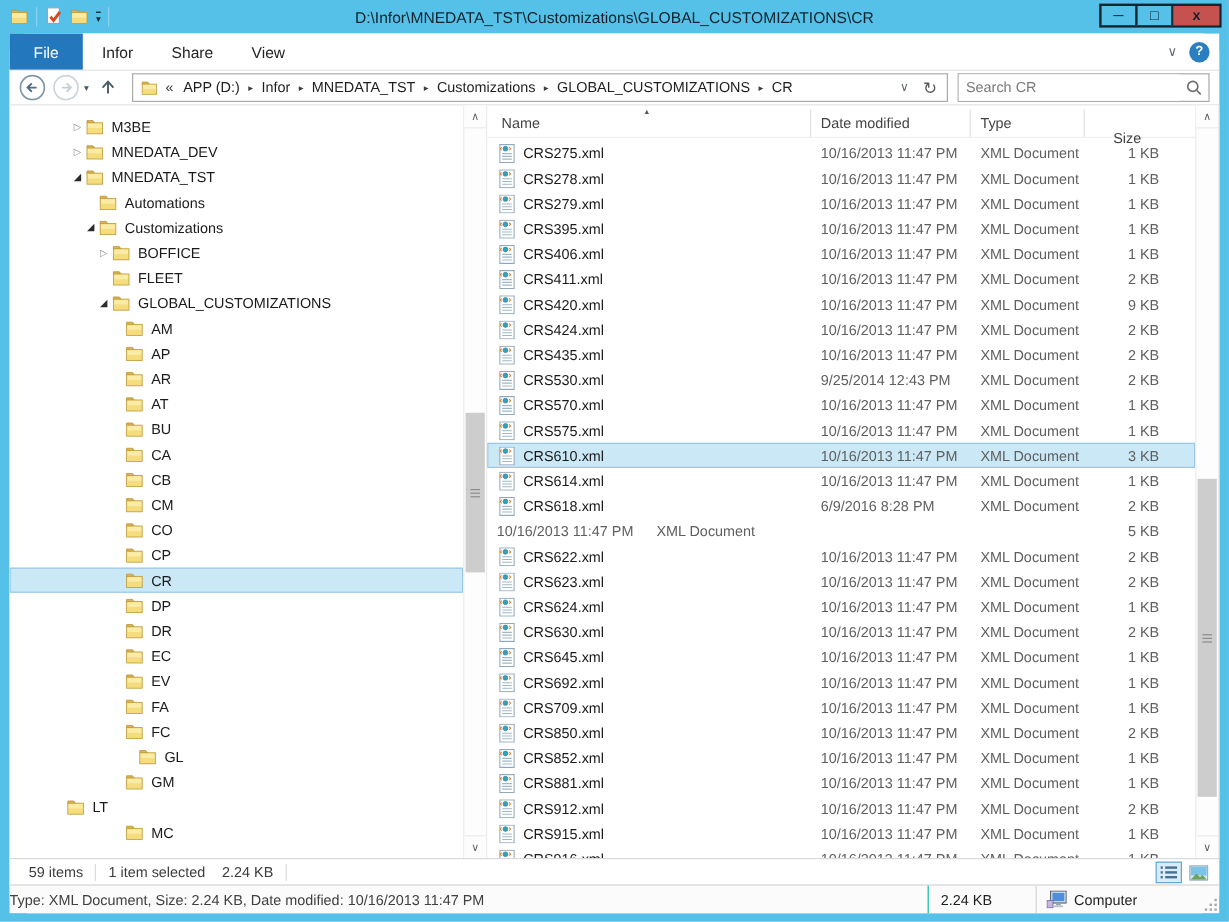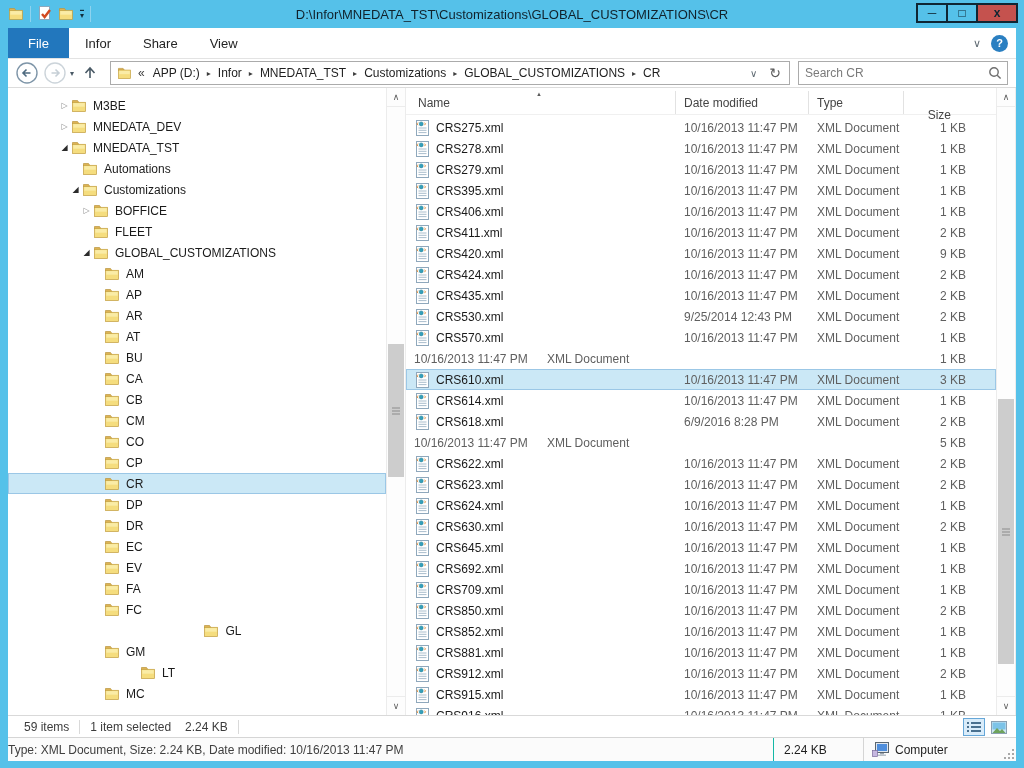--- a/index.html
+++ b/index.html
@@ -437,39 +437,39 @@
           </div>
           <div class="titem" style="padding-left: 83px;">
             <span class="ex ex-none"></span>
             <svg class="fold" width="16" height="14" viewBox="0 0 16 14">
               <path d="M1.5 1.5 h5 l1.4 2 H1.5 z" fill="#e0b457" stroke="#b9953e" stroke-width="0.7"></path>
               <rect x="1.5" y="3.3" width="13" height="9.2" fill="#f5dd7e" stroke="#c09c3c" stroke-width="0.7"></rect>
               <rect x="2.3" y="4.1" width="11.4" height="3.6" fill="#faeca6"></rect>
             </svg>
             <span class="tlabel">FC</span>
           </div>
-          <div class="titem" style="padding-left: 38px; justify-content: center;">
+          <div class="titem" style="padding-left: 94px;">
             <span class="ex ex-none"></span>
             <svg class="fold" width="16" height="14" viewBox="0 0 16 14">
               <path d="M1.5 1.5 h5 l1.4 2 H1.5 z" fill="#e0b457" stroke="#b9953e" stroke-width="0.7"></path>
               <rect x="1.5" y="3.3" width="13" height="9.2" fill="#f5dd7e" stroke="#c09c3c" stroke-width="0.7"></rect>
               <rect x="2.3" y="4.1" width="11.4" height="3.6" fill="#faeca6"></rect>
             </svg>
             <span class="tlabel">GL</span>
           </div>
           <div class="titem" style="padding-left: 83px;">
             <span class="ex ex-none"></span>
             <svg class="fold" width="16" height="14" viewBox="0 0 16 14">
               <path d="M1.5 1.5 h5 l1.4 2 H1.5 z" fill="#e0b457" stroke="#b9953e" stroke-width="0.7"></path>
               <rect x="1.5" y="3.3" width="13" height="9.2" fill="#f5dd7e" stroke="#c09c3c" stroke-width="0.7"></rect>
               <rect x="2.3" y="4.1" width="11.4" height="3.6" fill="#faeca6"></rect>
             </svg>
             <span class="tlabel">GM</span>
           </div>
-          <div class="titem" style="padding-left: 119px;">
+          <div class="titem" style="padding-left: 34px;">
             <span class="ex ex-none"></span>
             <svg class="fold" width="16" height="14" viewBox="0 0 16 14">
               <path d="M1.5 1.5 h5 l1.4 2 H1.5 z" fill="#e0b457" stroke="#b9953e" stroke-width="0.7"></path>
               <rect x="1.5" y="3.3" width="13" height="9.2" fill="#f5dd7e" stroke="#c09c3c" stroke-width="0.7"></rect>
               <rect x="2.3" y="4.1" width="11.4" height="3.6" fill="#faeca6"></rect>
             </svg>
             <span class="tlabel">LT</span>
           </div>
           <div class="titem" style="padding-left: 83px;">
             <span class="ex ex-none"></span>
@@ -658,20 +658,30 @@
                   <path d="M2 2.6 l-1.1 1.3 L2 5.2" fill="none" stroke="#d9822b" stroke-width="0.9"></path>
                   <path d="M8.4 2.6 l1.1 1.3 -1.1 1.3" fill="none" stroke="#d9822b" stroke-width="0.9"></path>
                 </svg>
                 <span>CRS570.xml</span>
               </div>
               <div class="fcell c-date">10/16/2013 11:47 PM</div>
               <div class="fcell c-type">XML Document</div>
               <div class="fcell c-size">1 KB</div>
             </div>
             <div class="frow">
+              <div class="fcell c-name">
+                <svg width="13" height="16" viewBox="0 0 13 16">
+                  <rect x="0.5" y="0.5" width="12" height="15" fill="#fff" stroke="#8fa8bc"></rect>
+                  <path d="M2.5 8 h8 M2.5 10.3 h8 M2.5 12.6 h8" stroke="#9fb6c6" stroke-width="0.9"></path>
+                  <circle cx="5.2" cy="3.9" r="2" fill="#35a0ba" stroke="#1d7a93" stroke-width="0.5"></circle>
+                  <path d="M2 2.6 l-1.1 1.3 L2 5.2" fill="none" stroke="#d9822b" stroke-width="0.9"></path>
+                  <path d="M8.4 2.6 l1.1 1.3 -1.1 1.3" fill="none" stroke="#d9822b" stroke-width="0.9"></path>
+                </svg>
+                <span>CRS575.xml</span>
+              </div>
               <div class="fcell c-date">10/16/2013 11:47 PM</div>
               <div class="fcell c-type">XML Document</div>
               <div class="fcell c-size">1 KB</div>
             </div>
             <div class="frow selected">
               <div class="fcell c-name">
                 <svg width="13" height="16" viewBox="0 0 13 16">
                   <rect x="0.5" y="0.5" width="12" height="15" fill="#fff" stroke="#8fa8bc"></rect>
                   <path d="M2.5 8 h8 M2.5 10.3 h8 M2.5 12.6 h8" stroke="#9fb6c6" stroke-width="0.9"></path>
                   <circle cx="5.2" cy="3.9" r="2" fill="#35a0ba" stroke="#1d7a93" stroke-width="0.5"></circle>

